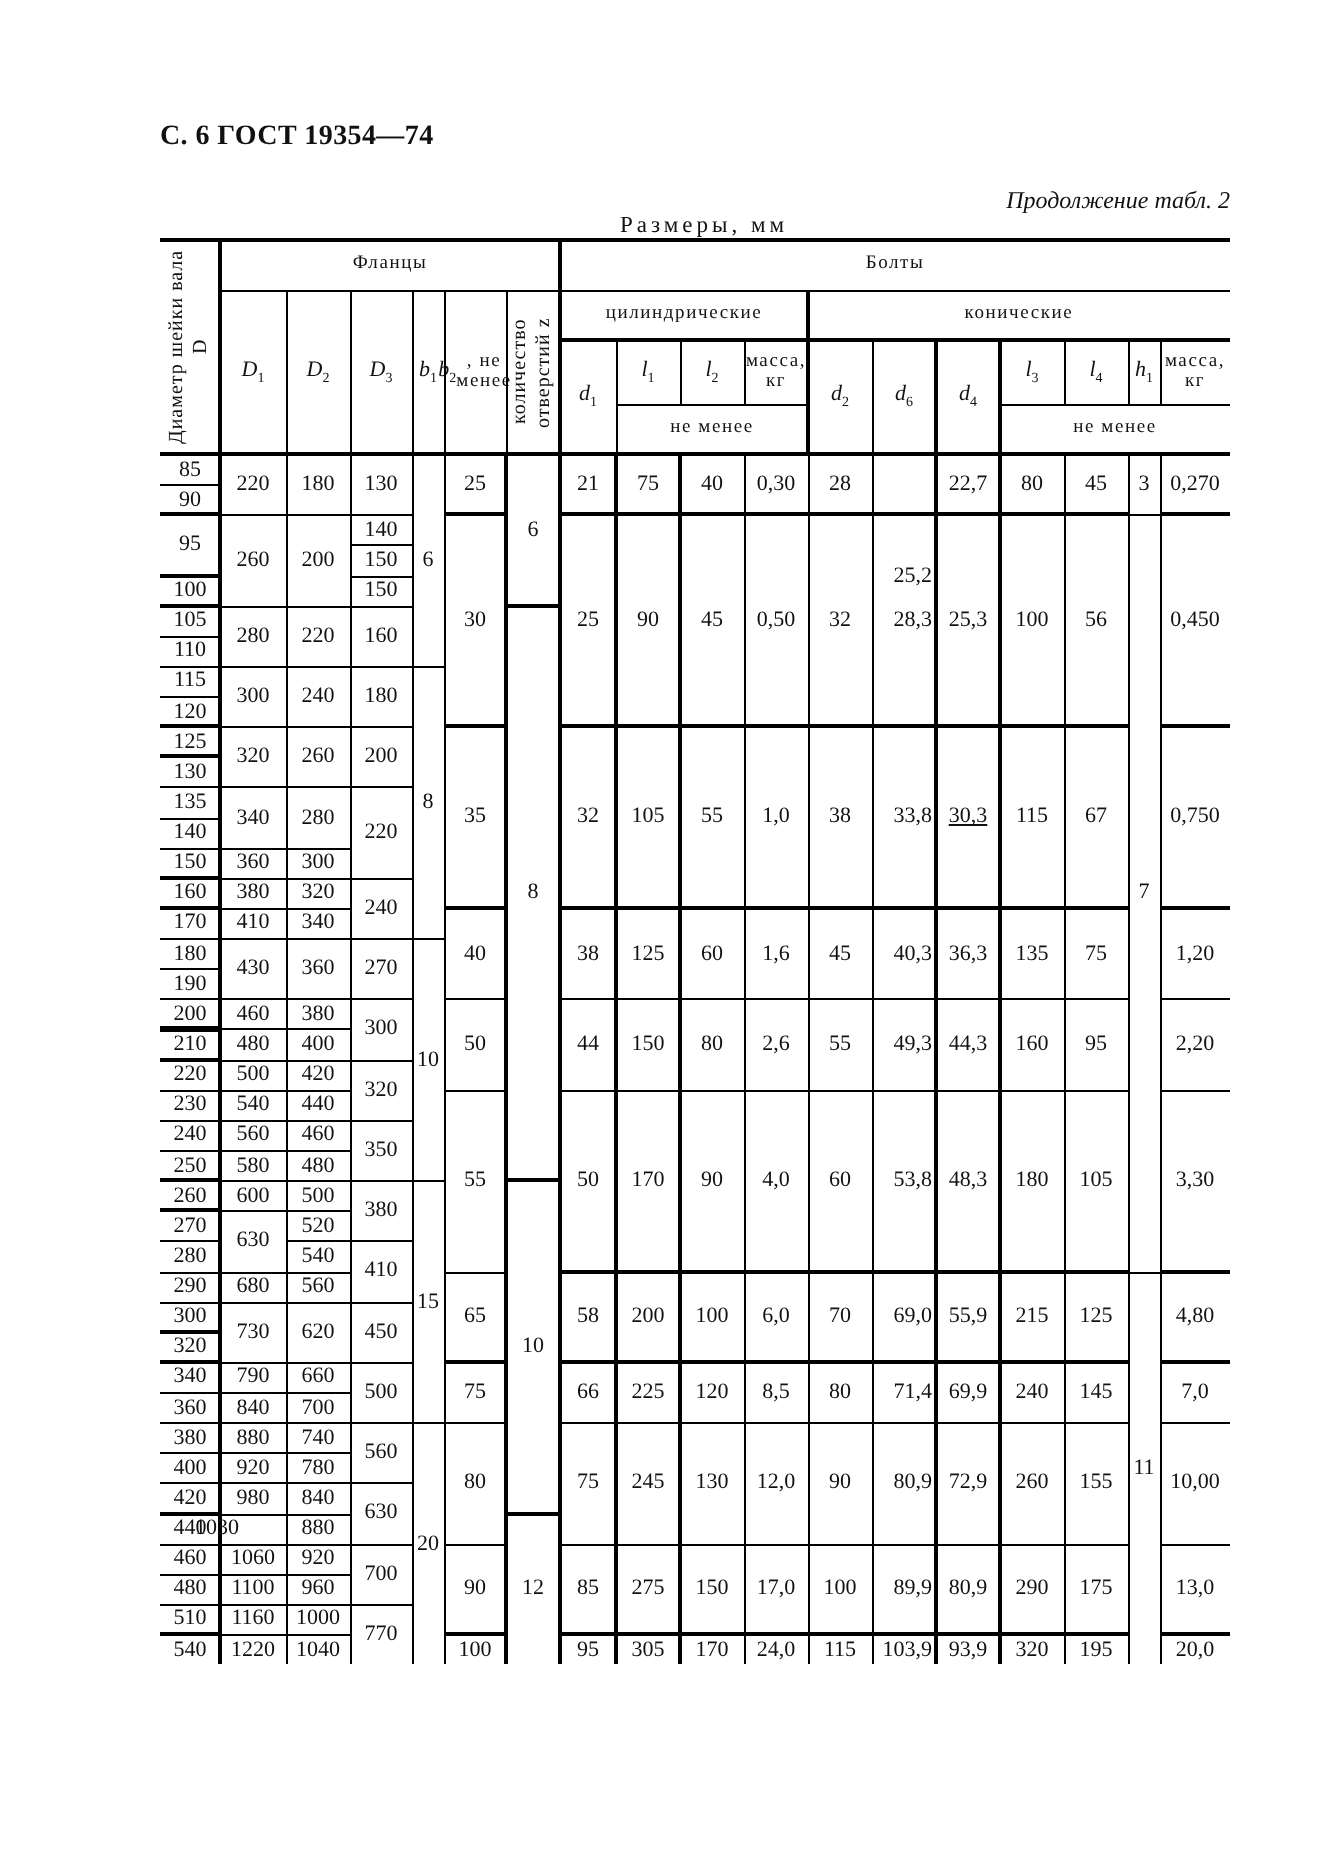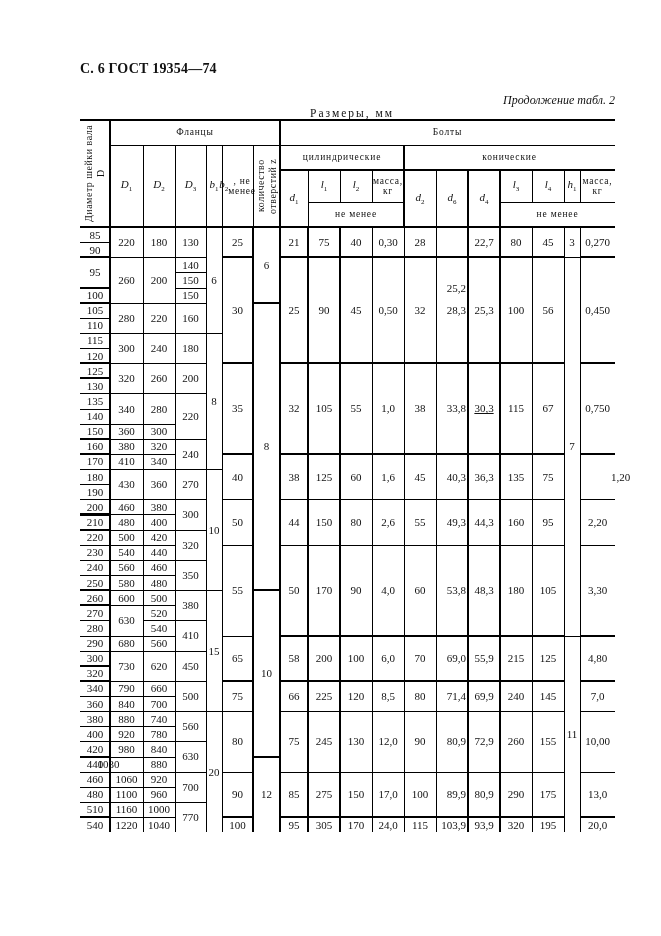--- a/index.html
+++ b/index.html
@@ -425,21 +425,21 @@
     <div class="hl thick" style="left: 580px; width: 35px; top: 452.95px;"></div>
     <div class="cell " style="left: 280px; top: 453.95px; width: 28px; height: 45.39px;">38</div>
     <div class="cell " style="left: 308px; top: 453.95px; width: 32px; height: 45.39px;">125</div>
     <div class="cell " style="left: 340px; top: 453.95px; width: 32px; height: 45.39px;">60</div>
     <div class="cell " style="left: 372px; top: 453.95px; width: 32px; height: 45.39px;">1,6</div>
     <div class="cell " style="left: 404px; top: 453.95px; width: 32px; height: 45.39px;">45</div>
     <div class="cell right" style="left: 436px; top: 453.95px; width: 32px; height: 45.39px;">40,3</div>
     <div class="cell " style="left: 468px; top: 453.95px; width: 32px; height: 45.39px;">36,3</div>
     <div class="cell " style="left: 500px; top: 453.95px; width: 32px; height: 45.39px;">135</div>
     <div class="cell " style="left: 532px; top: 453.95px; width: 32px; height: 45.39px;">75</div>
-    <div class="cell " style="left: 580px; top: 453.95px; width: 35px; height: 45.39px; margin-left: 23px;">1,20</div>
+    <div class="cell " style="left: 580px; top: 453.95px; width: 35px; height: 45.39px;">1,20</div>
     <div class="hl" style="left: 280px; width: 284px; top: 499.34px;"></div>
     <div class="hl" style="left: 580px; width: 35px; top: 499.34px;"></div>
     <div class="cell " style="left: 280px; top: 499.34px; width: 28px; height: 45.39px;">44</div>
     <div class="cell " style="left: 308px; top: 499.34px; width: 32px; height: 45.39px;">150</div>
     <div class="cell " style="left: 340px; top: 499.34px; width: 32px; height: 45.39px;">80</div>
     <div class="cell " style="left: 372px; top: 499.34px; width: 32px; height: 45.39px;">2,6</div>
     <div class="cell " style="left: 404px; top: 499.34px; width: 32px; height: 45.39px;">55</div>
     <div class="cell right" style="left: 436px; top: 499.34px; width: 32px; height: 45.39px;">49,3</div>
     <div class="cell " style="left: 468px; top: 499.34px; width: 32px; height: 45.39px;">44,3</div>
     <div class="cell " style="left: 500px; top: 499.34px; width: 32px; height: 45.39px;">160</div>

